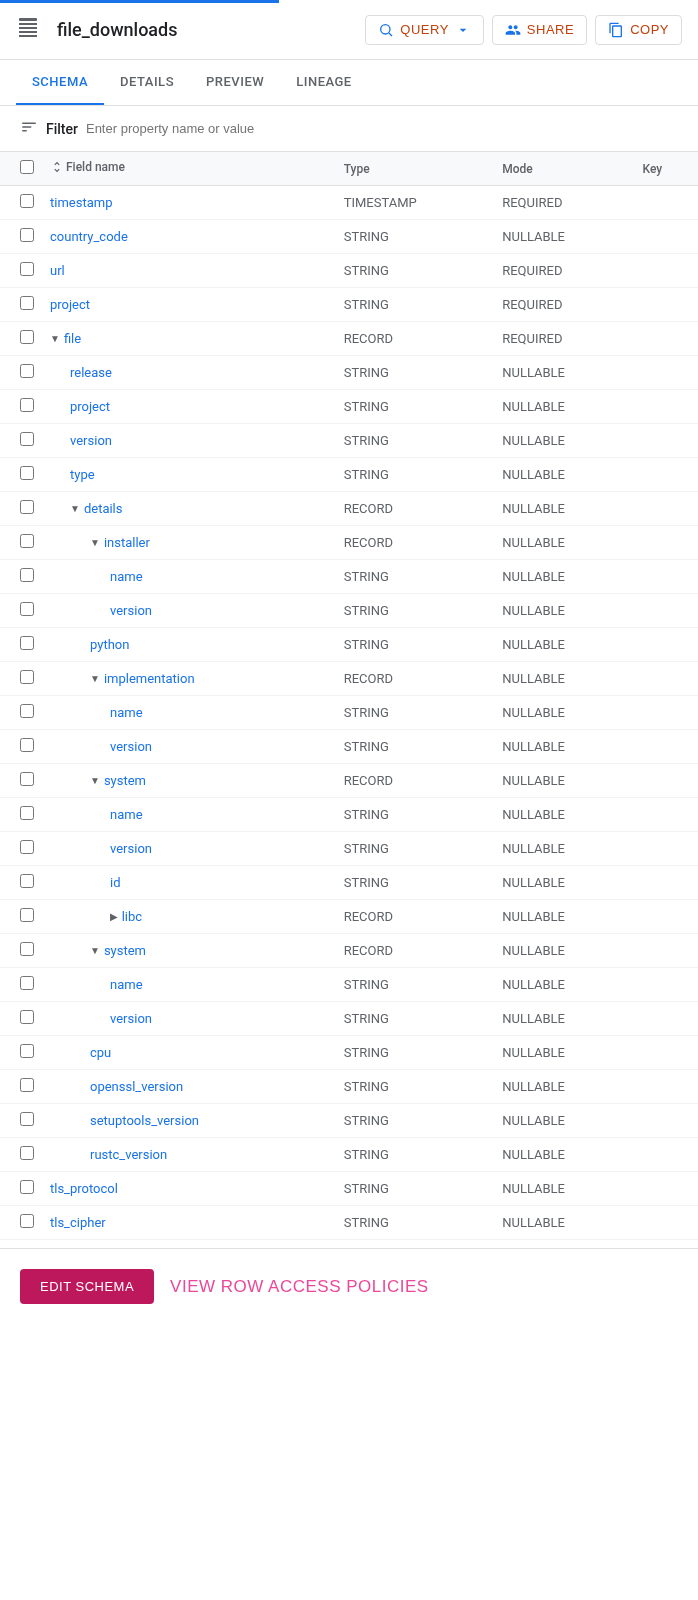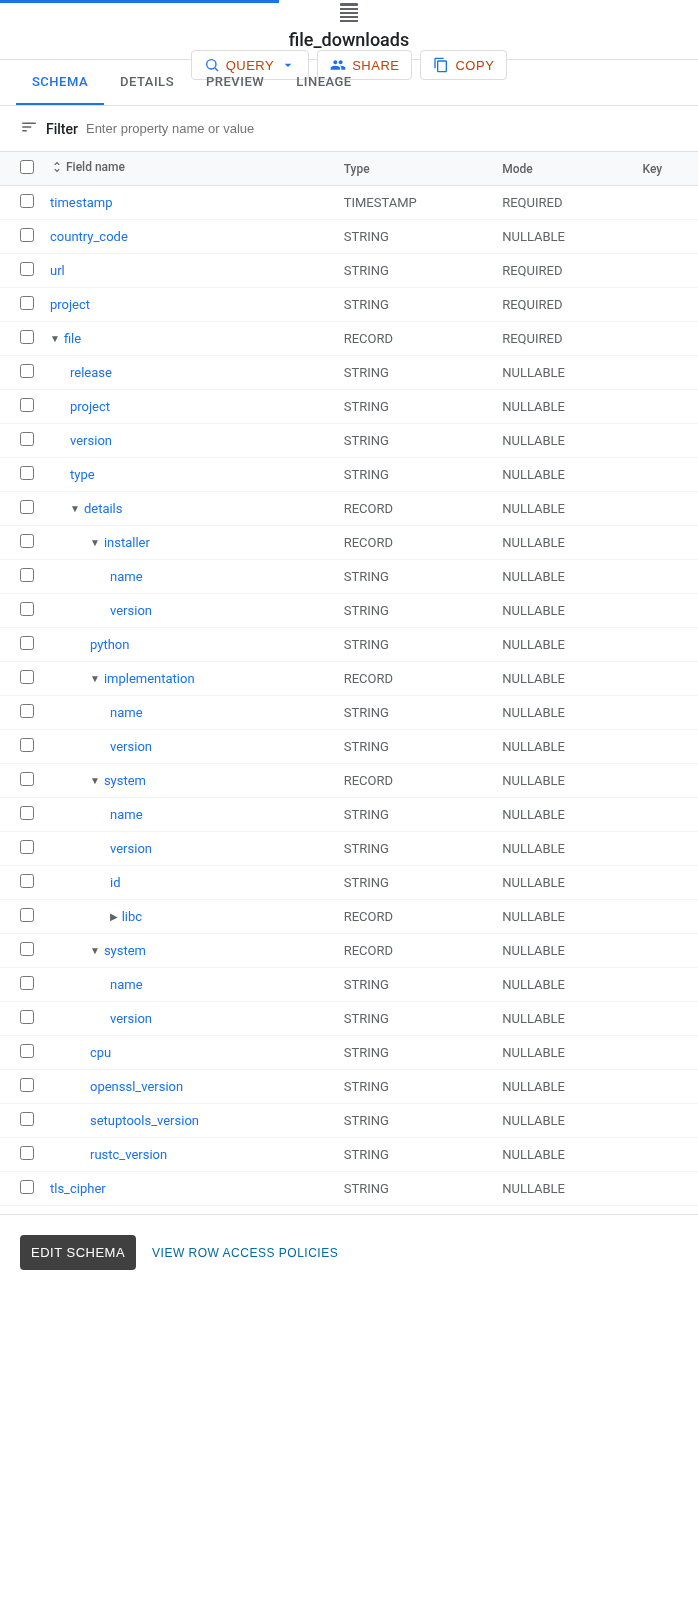--- a/index.html
+++ b/index.html
@@ -1,19 +1,19 @@
 <!DOCTYPE html>
 <html><head>
   <meta charset="utf-8">
   <style>
     * { box-sizing: border-box; margin: 0; padding: 0; }
     body { font-family: 'Google Sans', Roboto, Arial, sans-serif; font-size: 13px; background: #fff; color: #202124; width: 698px; }
 
     
-    .header { display: flex; align-items: center; padding: 0 16px; height: 60px; border-bottom: 1px solid #e0e0e0; gap: 0; flex-direction: column; }
+    .header { display: flex; align-items: center; padding: 0 16px; height: 60px; border-bottom: 1px solid #e0e0e0; gap: 17px; }
     .header-icon { color: #5f6368; font-size: 20px; }
     .header-title { font-size: 18px; font-weight: 500; color: #202124; flex: 1; }
     .header-actions { display: flex; gap: 8px; align-items: center; }
     .header-btn { display: flex; align-items: center; gap: 6px; padding: 6px 12px; border: 1px solid #dadce0; border-radius: 4px; background: #fff; color: #c2410c; font-size: 13px; font-weight: 500; cursor: pointer; text-transform: uppercase; letter-spacing: 0.5px; }
     .header-btn svg { width: 16px; height: 16px; fill: #1a73e8; }
     .copy-btn { background: #fff; }
     .progress-bar { height: 3px; background: #1a73e8; width: 40%; position: absolute; top: 0; left: 0; }
 
     
     .tabs { display: flex; border-bottom: 1px solid #e0e0e0; padding: 0 16px; }
@@ -34,22 +34,22 @@
     .field-name { color: #1a73e8; text-decoration: none; cursor: pointer; }
     .type-cell { color: #5f6368; font-size: 12px; }
     .mode-cell { color: #5f6368; font-size: 12px; }
     .key-cell { color: #5f6368; font-size: 12px; }
     input[type="checkbox"] { width: 14px; height: 14px; cursor: pointer; }
     .sort-icon { display: inline-flex; align-items: center; gap: 2px; cursor: pointer; }
     .expand-arrow { color: #5f6368; font-size: 10px; margin-right: 4px; }
 
     
     .footer { padding: 20px 20px; display: flex; align-items: center; gap: 16px; border-top: 1px solid #e0e0e0; margin-top: 8px; }
-    .edit-schema-btn { background: #404040; color: #fff; border: none; padding: 10px 11px; border-radius: 4px; font-size: 13px; font-weight: 500; cursor: pointer; text-transform: uppercase; letter-spacing: 0.5px; }
-    .view-policies-btn { background: none; border: none; color: #0369a1; font-size: 12px; font-weight: 500; cursor: pointer; text-transform: uppercase; letter-spacing: 0.5px; }
+    .edit-schema-btn { background: #be185d; color: #fff; border: none; padding: 10px 20px; border-radius: 4px; font-size: 13px; font-weight: 500; cursor: pointer; text-transform: uppercase; letter-spacing: 0.5px; }
+    .view-policies-btn { background: none; border: none; color: #ec4899; font-size: 17px; font-weight: 500; cursor: pointer; text-transform: uppercase; letter-spacing: 0.5px; }
 
     .name-cell { display: flex; align-items: center; }
   </style>
 </head>
 <body>
 
 <div style="position:relative;">
   <div class="progress-bar"></div>
 </div>
 
@@ -480,20 +480,32 @@
         </td>
         <td class="type-cell">STRING</td>
         <td class="mode-cell">NULLABLE</td>
         <td class="key-cell"></td>
       </tr>
       <tr>
         <td><input type="checkbox" style=""></td>
         <td>
           <div class="name-cell">
             <span style="display: inline-block; width: 0px;"></span>
+            <a class="field-name" href="#">tls_protocol</a>
+          </div>
+        </td>
+        <td class="type-cell">STRING</td>
+        <td class="mode-cell">NULLABLE</td>
+        <td class="key-cell"></td>
+      </tr>
+      <tr>
+        <td><input type="checkbox" style=""></td>
+        <td>
+          <div class="name-cell">
+            <span style="display: inline-block; width: 0px;"></span>
             <a class="field-name" href="#">tls_cipher</a>
           </div>
         </td>
         <td class="type-cell">STRING</td>
         <td class="mode-cell">NULLABLE</td>
         <td class="key-cell"></td>
       </tr>
     </tbody>
 </table>
 

